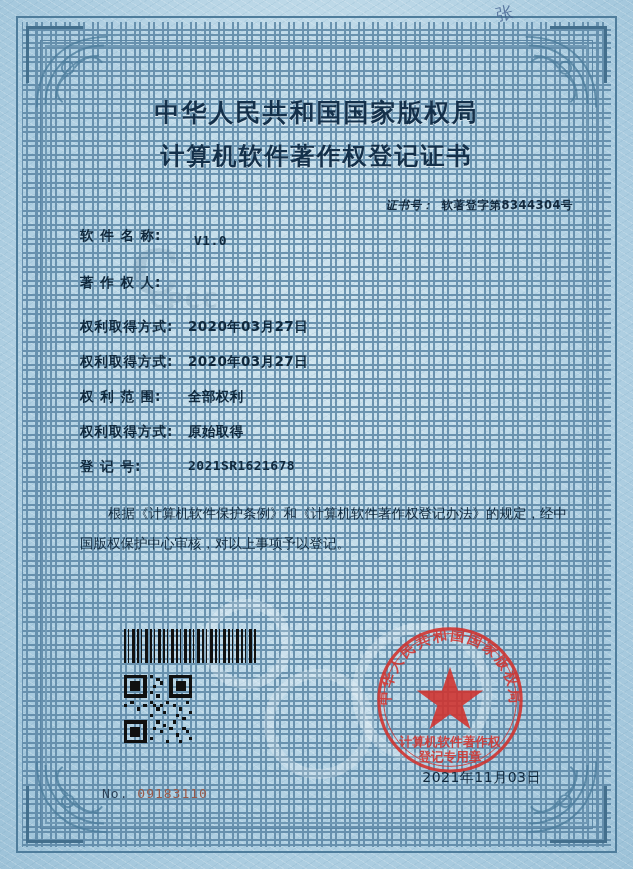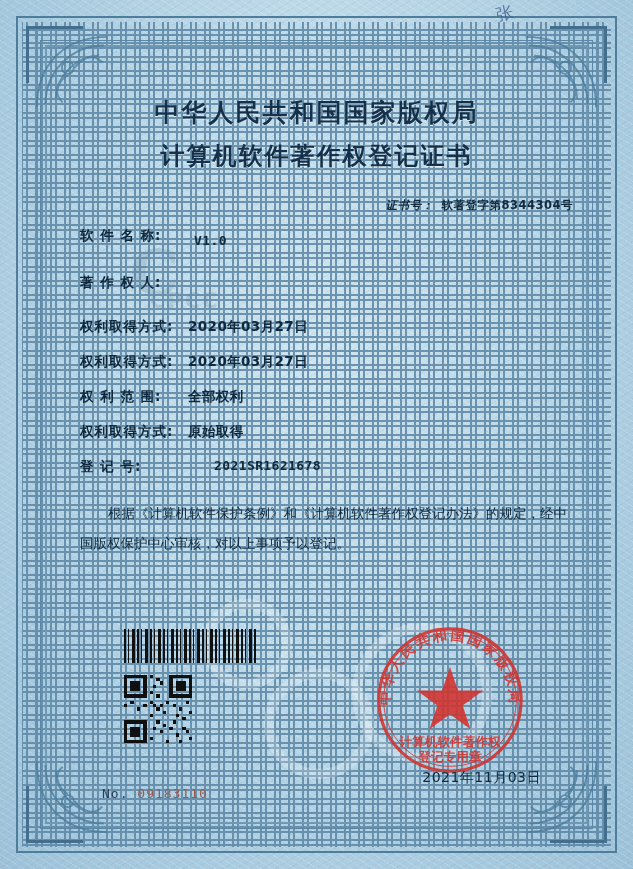--- a/index.html
+++ b/index.html
@@ -148,21 +148,20 @@
   .row .value .line2 {
     display: block;
     margin-top: 6px;
     font-family: "DejaVu Sans Mono", "Liberation Mono", monospace;
     font-size: 13px;
   }
   .row.gap-big { margin-bottom: 26px; gap: 6px; }
   .mono {
     font-family: "DejaVu Sans Mono", "Liberation Mono", monospace;
     font-size: 13px;
-    margin-left: 26px;
   }
 
   
   .para {
     margin-top: 22px;
     padding: 0 14px 0 28px;
     font-size: 13.5px;
     line-height: 30px;
     color: #10283c;
     font-weight: normal;

